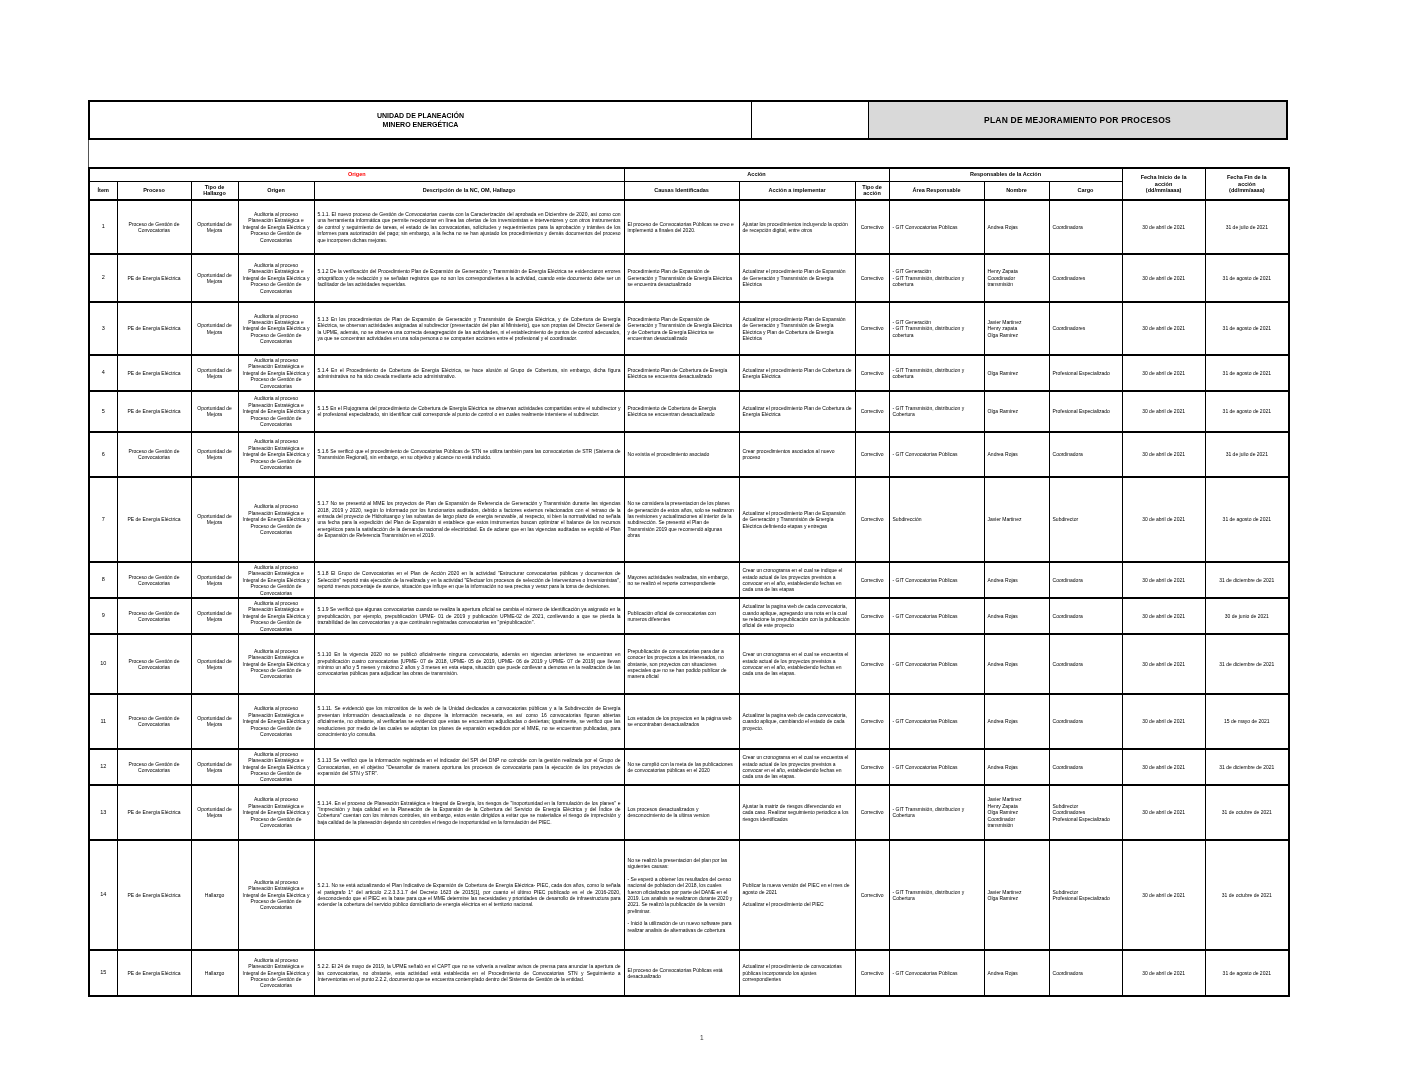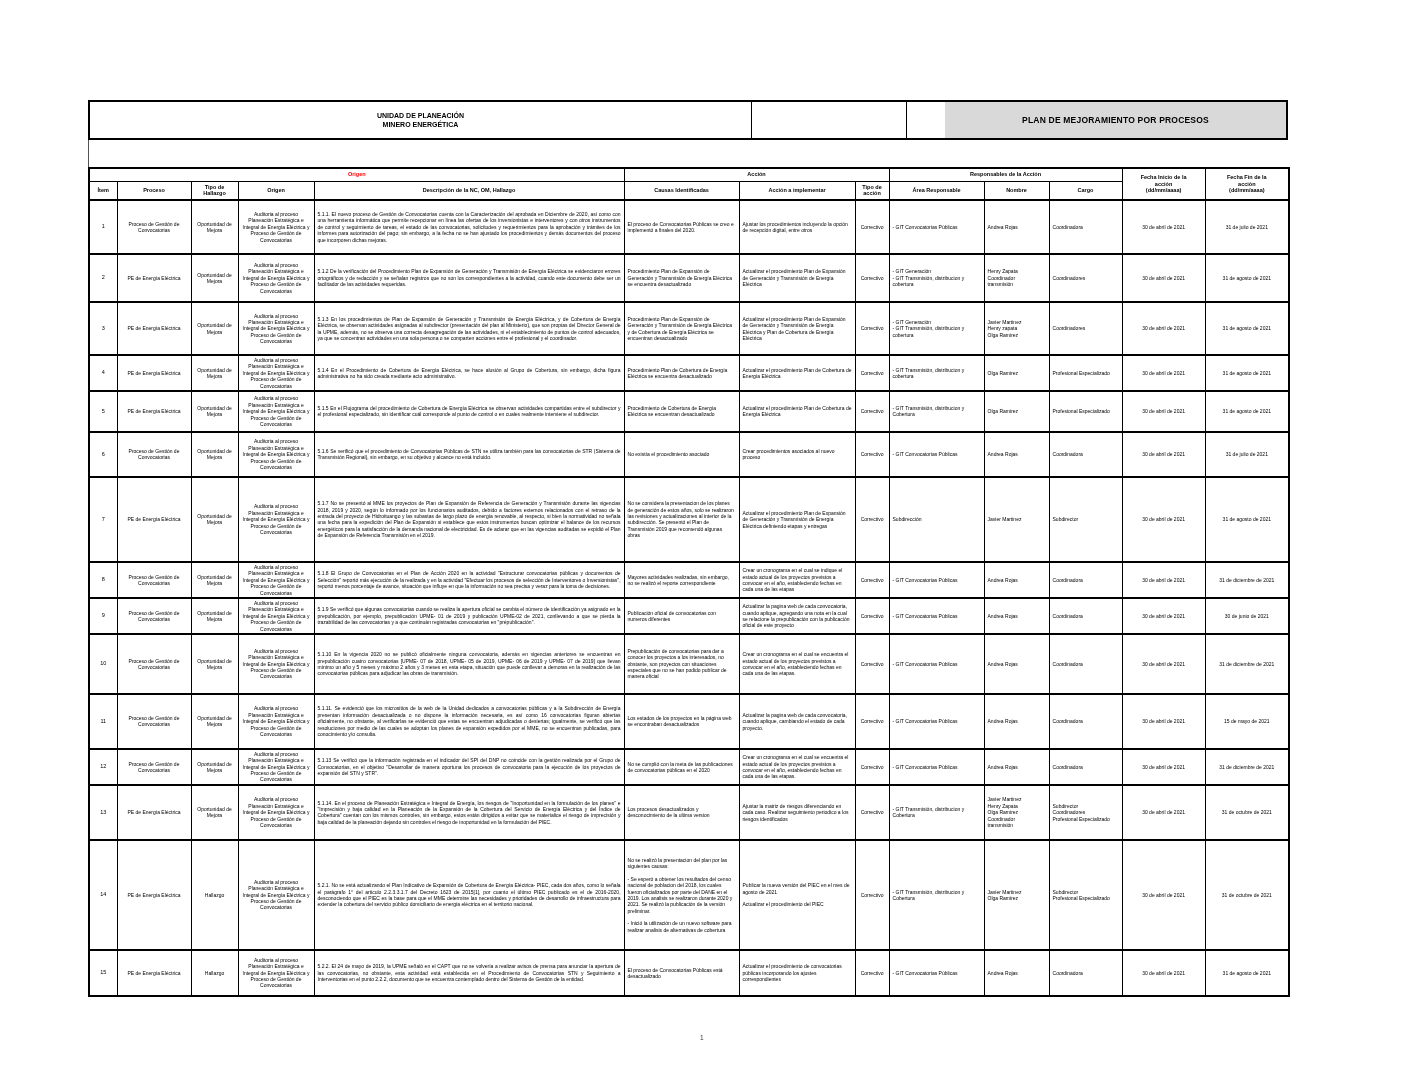--- a/index.html
+++ b/index.html
@@ -1,19 +1,19 @@
 <!DOCTYPE html>
 <html><head>
 <meta charset="utf-8">
 <style>
   html,body{margin:0;padding:0;background:#ffffff;}
   body{width:1408px;height:1088px;position:relative;font-family:"Liberation Sans",sans-serif;color:#000;}
   .sheet{position:absolute;left:88px;top:100px;width:1200px;}
   
-  .hdr{display:flex;width:1200px;height:40px;border:2px solid #000;box-sizing:border-box;gap:38px;}
+  .hdr{display:flex;width:1200px;height:40px;border:2px solid #000;box-sizing:border-box;}
   .hdr .cell{box-sizing:border-box;display:flex;align-items:center;justify-content:center;text-align:center;}
   .hdr .org{width:662px;border-right:1.5px solid #000;font-weight:bold;font-size:7px;line-height:1.35;white-space:pre-line;}
   .hdr .mid{width:117px;border-right:1.5px solid #000;}
   .hdr .ttl{flex:1;background:#d9d9d9;font-weight:bold;font-size:8.5px;letter-spacing:.2px;}
   .stub{position:absolute;left:0;top:40px;width:1px;height:27px;background:#555;}
   
   .main-table{position:absolute;left:0;top:67px;width:1200px;border-collapse:collapse;table-layout:fixed;border:2px solid #000;}
   .main-table th,.main-table td{border:1px solid #000;box-sizing:border-box;padding:1px 3px;vertical-align:middle;overflow:hidden;}
   .main-table tbody td{border-top-width:2px;}
   .main-table th{font-weight:bold;font-size:5.5px;line-height:1.2;text-align:center;padding:1px 2px;}

